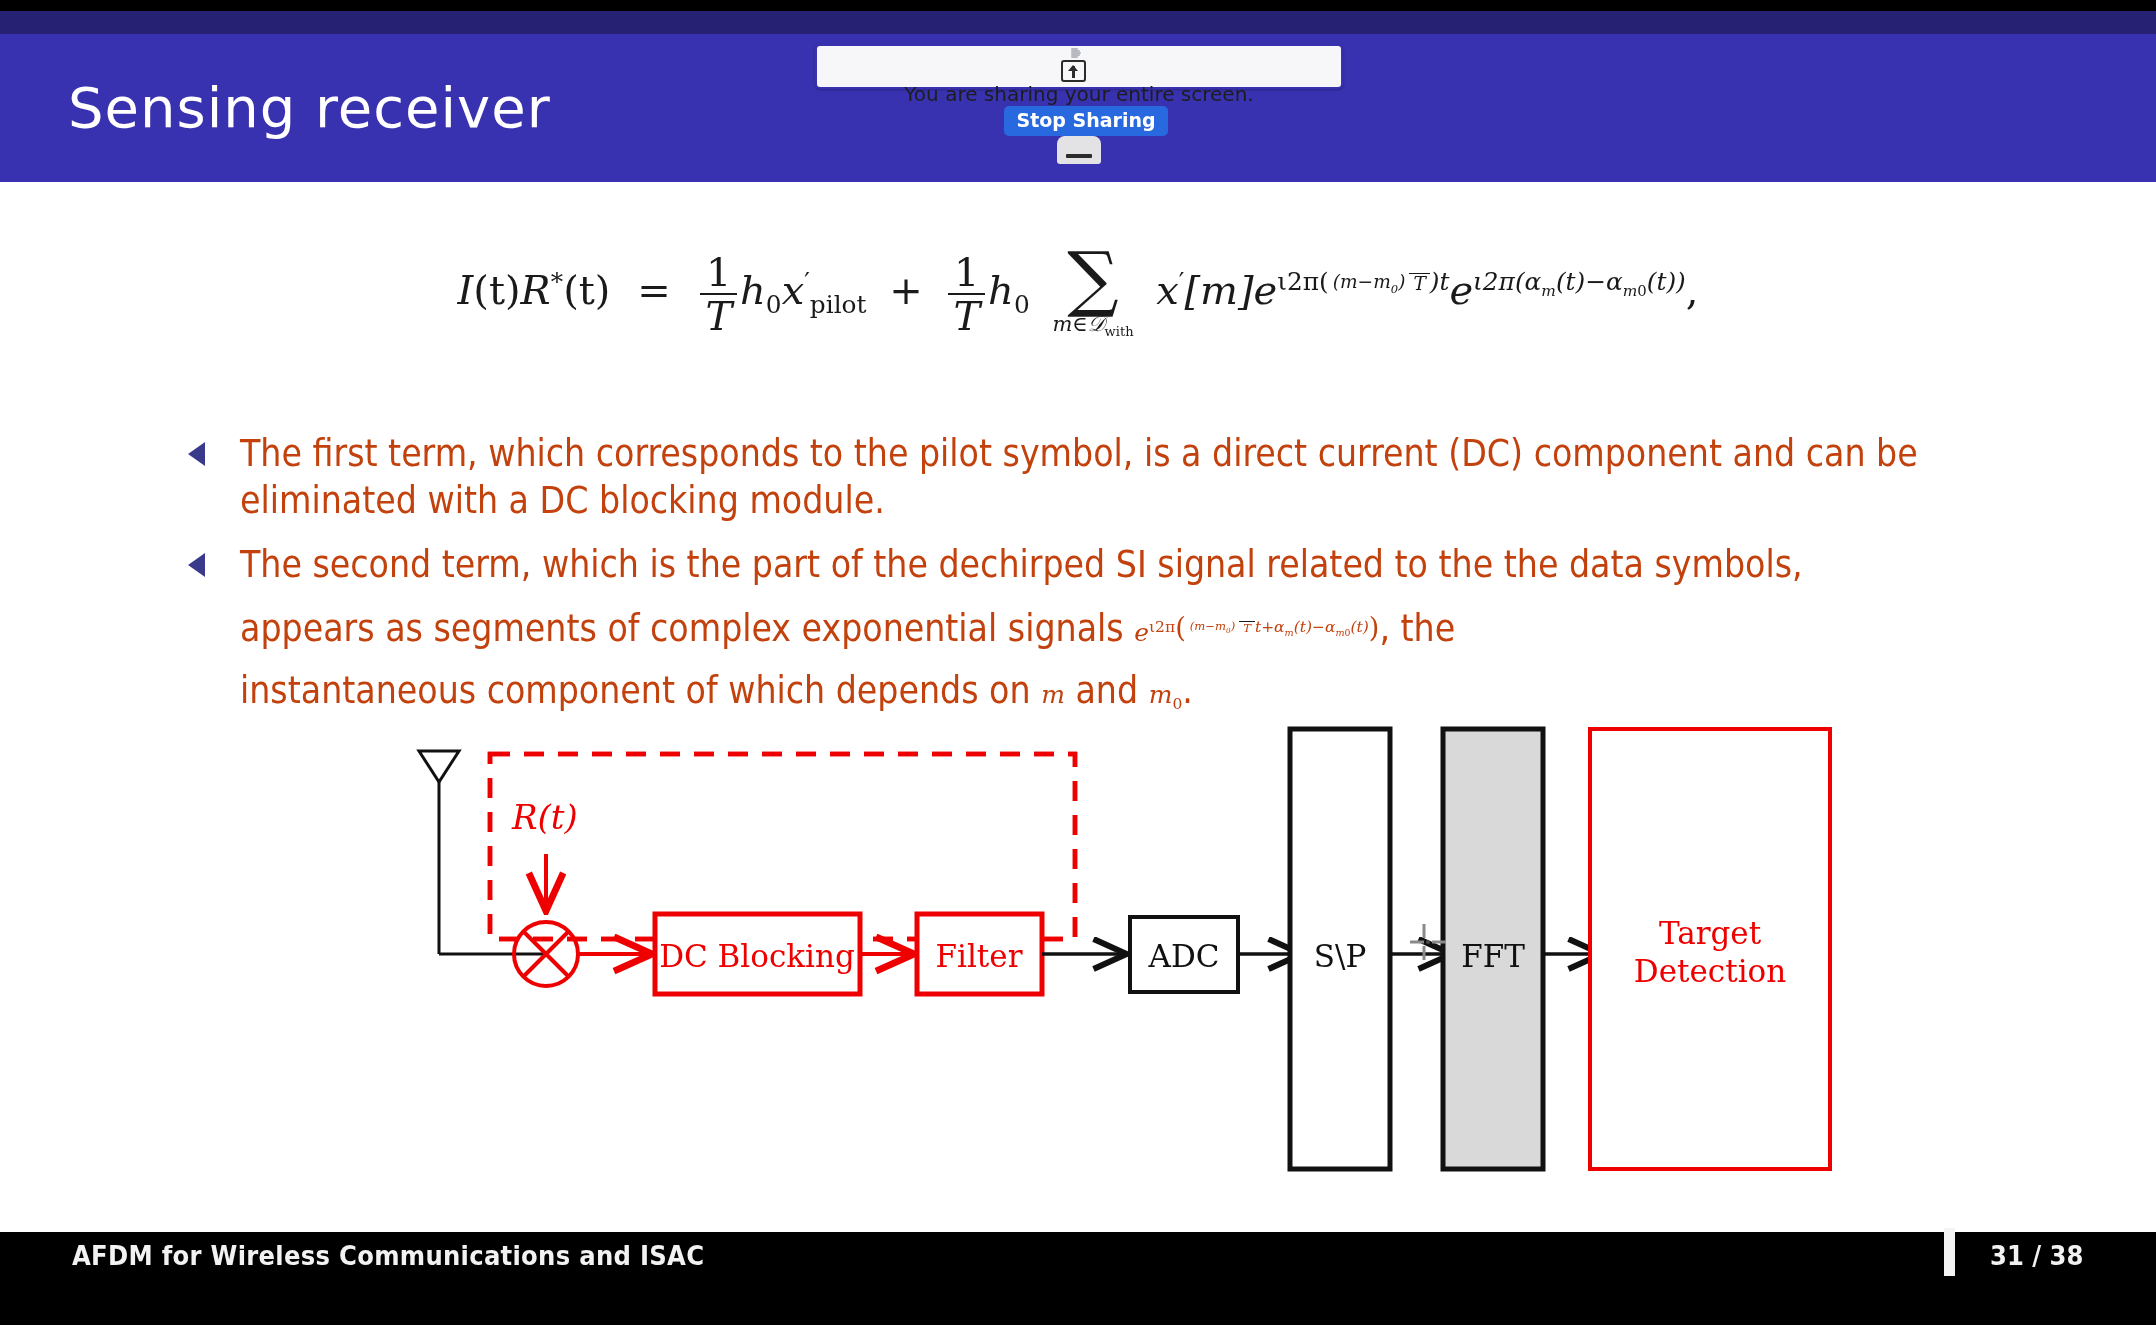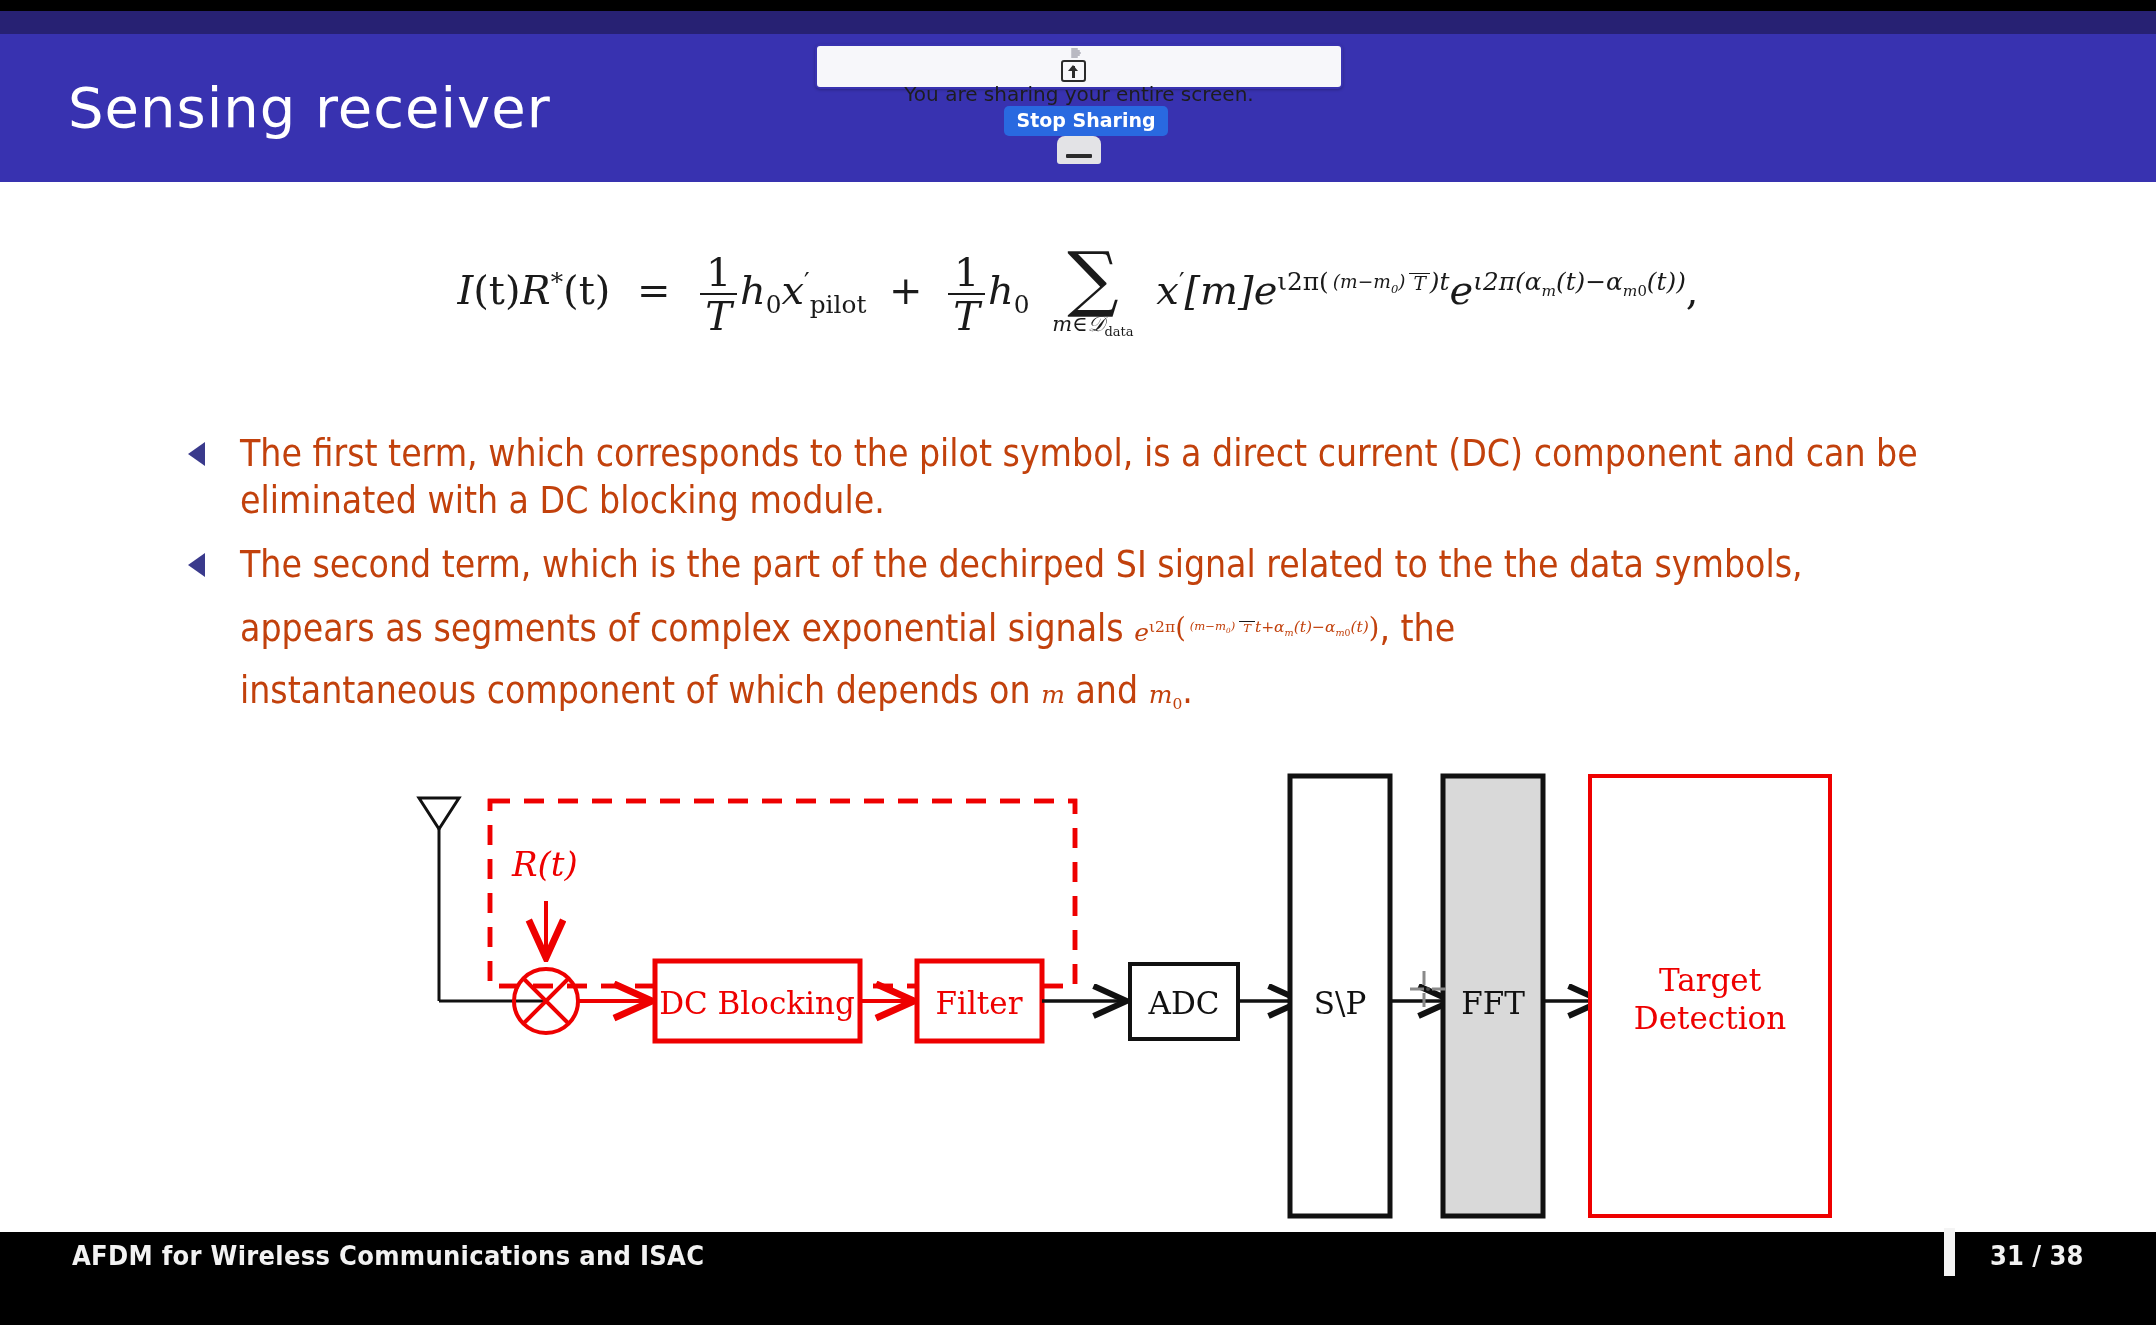--- a/index.html
+++ b/index.html
@@ -127,21 +127,21 @@
   }
   .b2 { margin-top:16px; }
   .b2-line2 { margin-top:12px; line-height:1.55; }
   .b2-line3 { margin-top:10px; }
   .inline-eq { font-family:"DejaVu Serif", serif; font-size:25px; }
 
   .bigparen { display:inline-block; font-size:1.75em; vertical-align:middle;
               font-family:"DejaVu Serif", serif; line-height:.6; font-weight:300;}
 
   
-  .diagram { position:absolute; left:0; top:761px; width:1876px; height:475px; }
+  .diagram { position:absolute; left:0; top:714px; width:1876px; height:475px; }
   .diagram svg { display:block; }
 
   
   .footer {
     position:absolute; left:0; bottom:0; width:2156px; height:93px;
     background:#000000;
   }
   .footer-title {
     position:absolute; left:72px; top:1240px;
     font-family:"DejaVu Sans Condensed","DejaVu Sans", sans-serif;
@@ -192,21 +192,21 @@
       <span class="num mn">1</span>
       <span class="den mi">T</span>
     </span><span class="mi">h</span><span class="sub mn">0</span><span class="mi">x</span><span class="sup mn">′</span><span class="sub mrm">pilot</span>
     <span class="mn" style="margin:0 10px;">+</span>
     <span class="frac">
       <span class="num mn">1</span>
       <span class="den mi">T</span>
     </span><span class="mi">h</span><span class="sub mn">0</span>
     <span class="sumop">
       <span class="sg">∑</span>
-      <span class="lim"><span class="mi">m∈𝒟</span><span class="sub mrm">data</span></span>
+      <span class="lim"><span class="mi">m∈𝒟</span><span class="sub mrm">with</span></span>
     </span>
     <span class="mi">x</span><span class="sup mn">′</span><span class="mi">[m]</span><span class="mi">e</span><span class="sup"><span class="mn">ι2π(</span><span class="smallfrac">
           <span class="num mi"><span>(m−m</span><span class="sub">0</span><span>)</span></span>
           <span class="den mi">T</span>
         </span><span class="mi">)t</span></span><span class="mi">e</span><span class="sup"><span class="mi">ι2π(α</span><span class="sub mi">m</span><span class="mi">(t)−α</span><span class="sub mi">m</span><span class="sup2 mn">0</span><span class="mi">(t))</span></span><span class="mn">,</span>
   </div>
 
   <div class="bullets">
 
     <div class="bullet">

